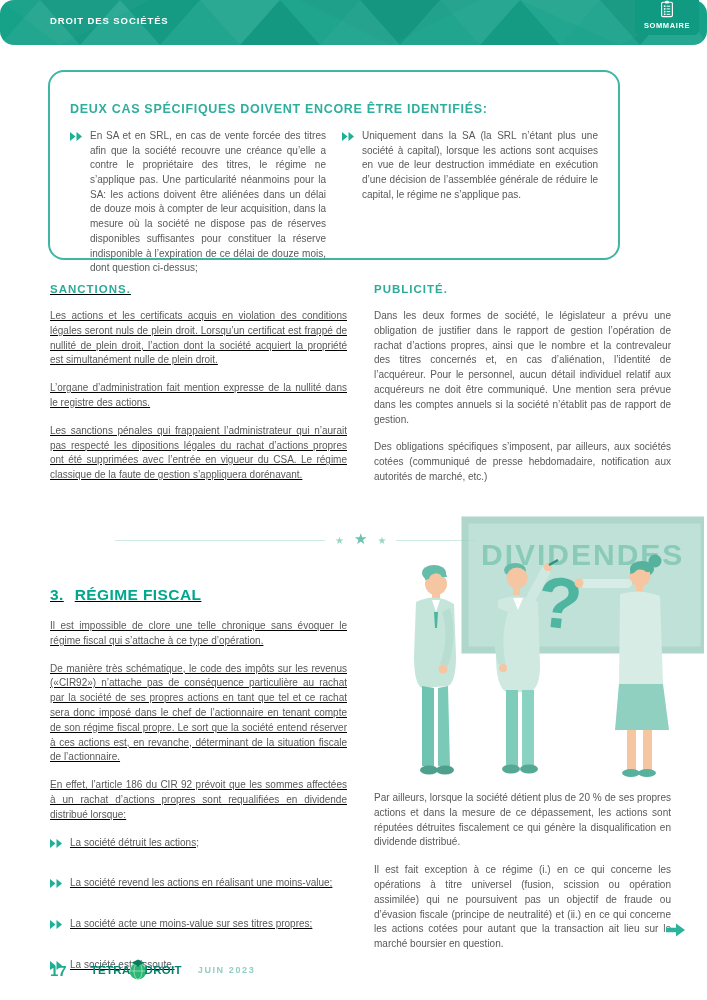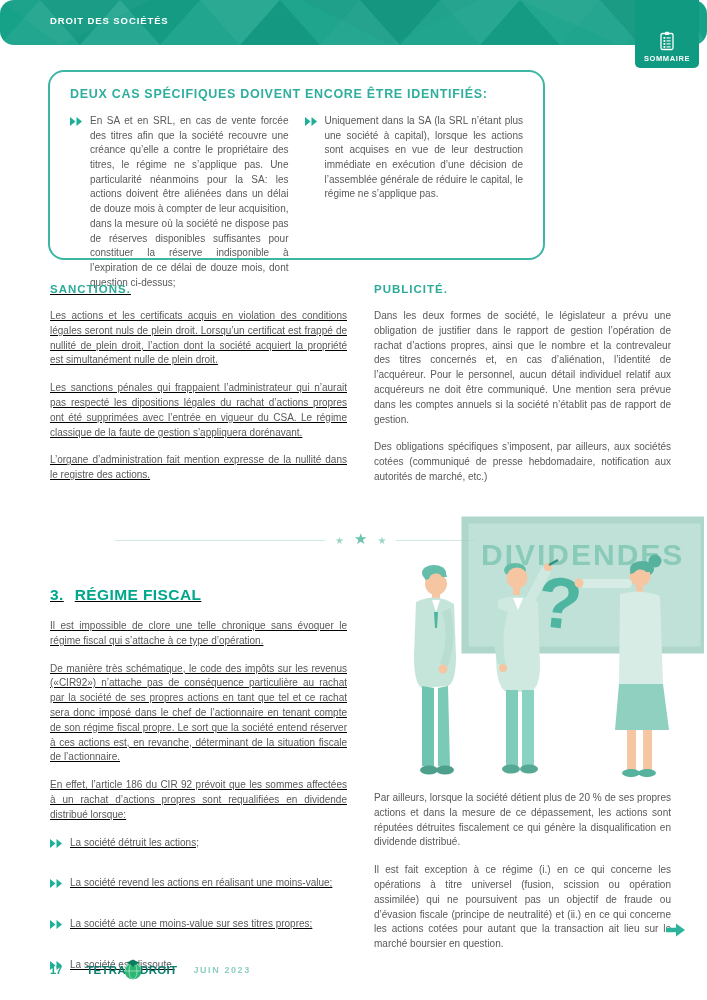--- a/index.html
+++ b/index.html
@@ -4,28 +4,28 @@
 <style>
   html,body{margin:0;padding:0;background:#e9ecef;}
   .page{position:relative;width:707px;height:1000px;background:#ffffff;
         font-family:"Liberation Sans",sans-serif;overflow:hidden;margin:0 auto;}
 
   
   .band{position:absolute;top:0;left:0;width:707px;height:45px;background:#16a189;border-radius:14px;}
   .band .pattern{position:absolute;top:0;left:0;}
   .band-title{position:absolute;left:50px;top:15px;color:#fff;font-size:9.5px;
               font-weight:bold;letter-spacing:.9px;}
-  .sommaire{position:absolute;right:8px;top:0;width:64px;height:68px;background:#119a82;
+  .sommaire{position:absolute;right:8px;top:0;width:64px;height:35px;background:#119a82;
             border-radius:0 0 5px 5px;display:flex;flex-direction:column;align-items:center;
             justify-content:flex-end;padding-bottom:5px;box-sizing:border-box;cursor:pointer;}
   .sommaire-label{color:#fff;font-size:7.5px;font-weight:bold;letter-spacing:.6px;margin-top:3px;}
 
   
-  .callout{position:absolute;left:48px;top:70px;width:497px;height:190px;border:2px solid #3eb6a3;
-           border-radius:16px;box-sizing:border-box;padding:15px 20px 10px 20px;background:#fff;}
+  .callout{position:absolute;left:48px;top:70px;width:572px;height:190px;border:2px solid #3eb6a3;
+           border-radius:16px;box-sizing:border-box;padding:30px 20px 10px 20px;background:#fff;}
   .callout-title{margin:0 0 13px 0;font-size:12.5px;color:#2fae9d;font-weight:600;letter-spacing:.7px;}
   .callout-cols{display:flex;gap:16px;}
   .callout-cols .bullet-item{flex:1;}
 
   .bullet-item{display:flex;gap:8px;align-items:flex-start;}
   .bullet-item .chev{flex:none;margin-top:3px;}
   .bullet-item p{margin:0;font-size:10px;line-height:1.47;color:#58595b;text-align:justify;}
 
   
   .col{position:absolute;width:297px;}
@@ -44,21 +44,21 @@
   .regime-head{display:flex;gap:11px;margin:0 0 15px 0;color:#00a78c;font-size:15.5px;
                font-weight:bold;letter-spacing:.4px;}
   .blist .bullet-item{margin-bottom:13px;}
 
   .illus{position:absolute;left:370px;top:516px;width:334px;height:276px;}
 
   .next-arrow{position:absolute;left:666px;top:923px;}
 
   
   .footer{position:absolute;left:50px;top:959px;display:flex;align-items:center;}
-  .pagenum{color:#1fa98d;font-weight:bold;font-size:11px;margin-right:24px;}
+  .pagenum{color:#1fa98d;font-weight:bold;font-size:15px;margin-right:24px;}
   .brand{display:flex;align-items:center;font-weight:bold;color:#0a7f6e;font-size:11.5px;letter-spacing:.3px;}
   .brand .logo-icon{margin:0 -4px;}
   .date{margin-left:16px;color:#8fcfc2;font-size:9px;font-weight:600;letter-spacing:1.6px;}
 </style>
 </head>
 <body>
 
 <div class="page">
 
   <header class="band">
@@ -118,22 +118,22 @@
             <path d="M6.5,0 L12,4.5 L6.5,9 Z" fill="#1fae97"></path>
         </svg>
         <p>Uniquement dans la SA (la SRL n’étant plus une société à capital), lorsque les actions sont acquises en vue de leur destruction immédiate en exécution d’une décision de l’assemblée générale de réduire le capital, le régime ne s’applique pas.</p>
       </div>
     </div>
   </section>
 
   <section class="col col-left" style="top:283px;">
     <h3 class="colhead">SANCTIONS.</h3>
     <p>Les actions et les certificats acquis en violation des conditions légales seront nuls de plein droit. Lorsqu’un certificat est frappé de nullité de plein droit, l’action dont la société acquiert la propriété est simultanément nulle de plein droit.</p>
+    <p>L’organe d’administration fait mention expresse de la nullité dans le registre des actions.</p>
     <p>Les sanctions pénales qui frappaient l’administrateur qui n’aurait pas respecté les dipositions légales du rachat d’actions propres ont été supprimées avec l’entrée en vigueur du CSA. Le régime classique de la faute de gestion s’appliquera dorénavant.</p>
-    <p>L’organe d’administration fait mention expresse de la nullité dans le registre des actions.</p>
   </section>
 
   <section class="col col-right" style="top:283px;">
     <h3 class="colhead">PUBLICITÉ.</h3>
     <p>Dans les deux formes de société, le législateur a prévu une obligation de justifier dans le rapport de gestion l’opération de rachat d’actions propres, ainsi que le nombre et la contrevaleur des titres concernés et, en cas d’aliénation, l’identité de l’acquéreur. Pour le personnel, aucun détail individuel relatif aux acquéreurs ne doit être communiqué. Une mention sera prévue dans les comptes annuels si la société n’établit pas de rapport de gestion.</p>
     <p>Des obligations spécifiques s’imposent, par ailleurs, aux sociétés cotées (communiqué de presse hebdomadaire, notification aux autorités de marché, etc.)</p>
   </section>
 
   <div class="divider">
     <div class="line" style="width:210px;"></div>

